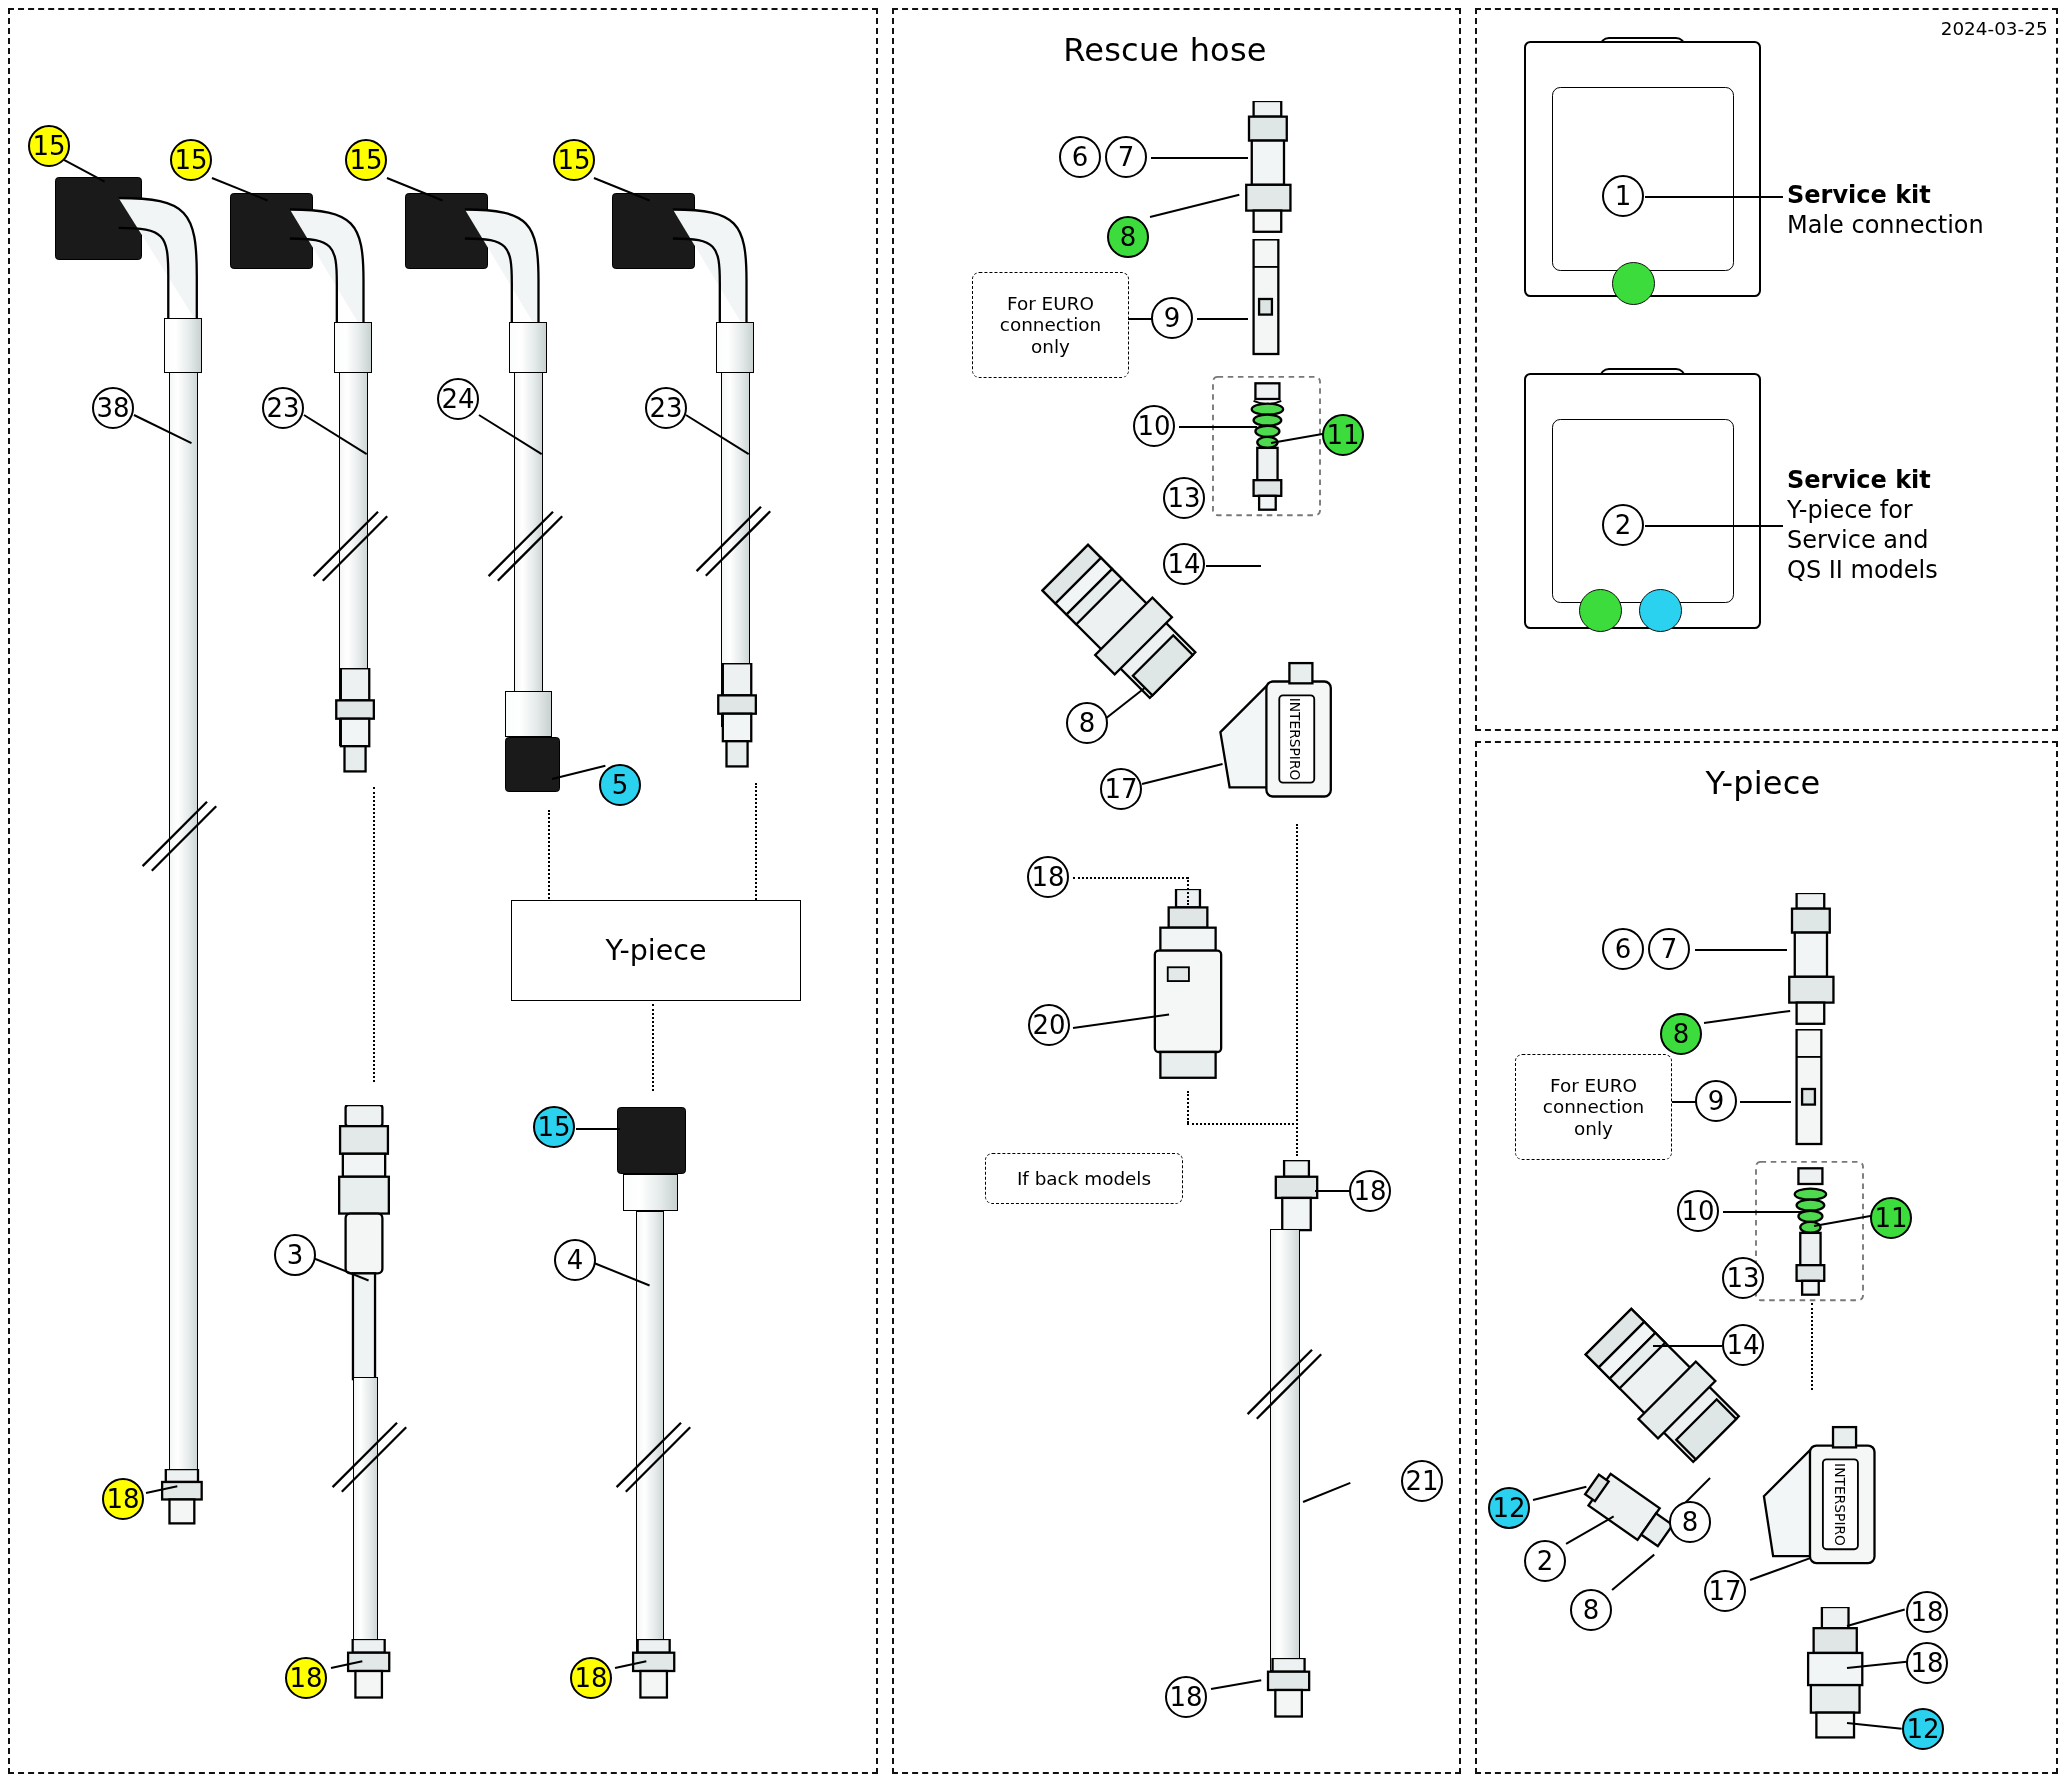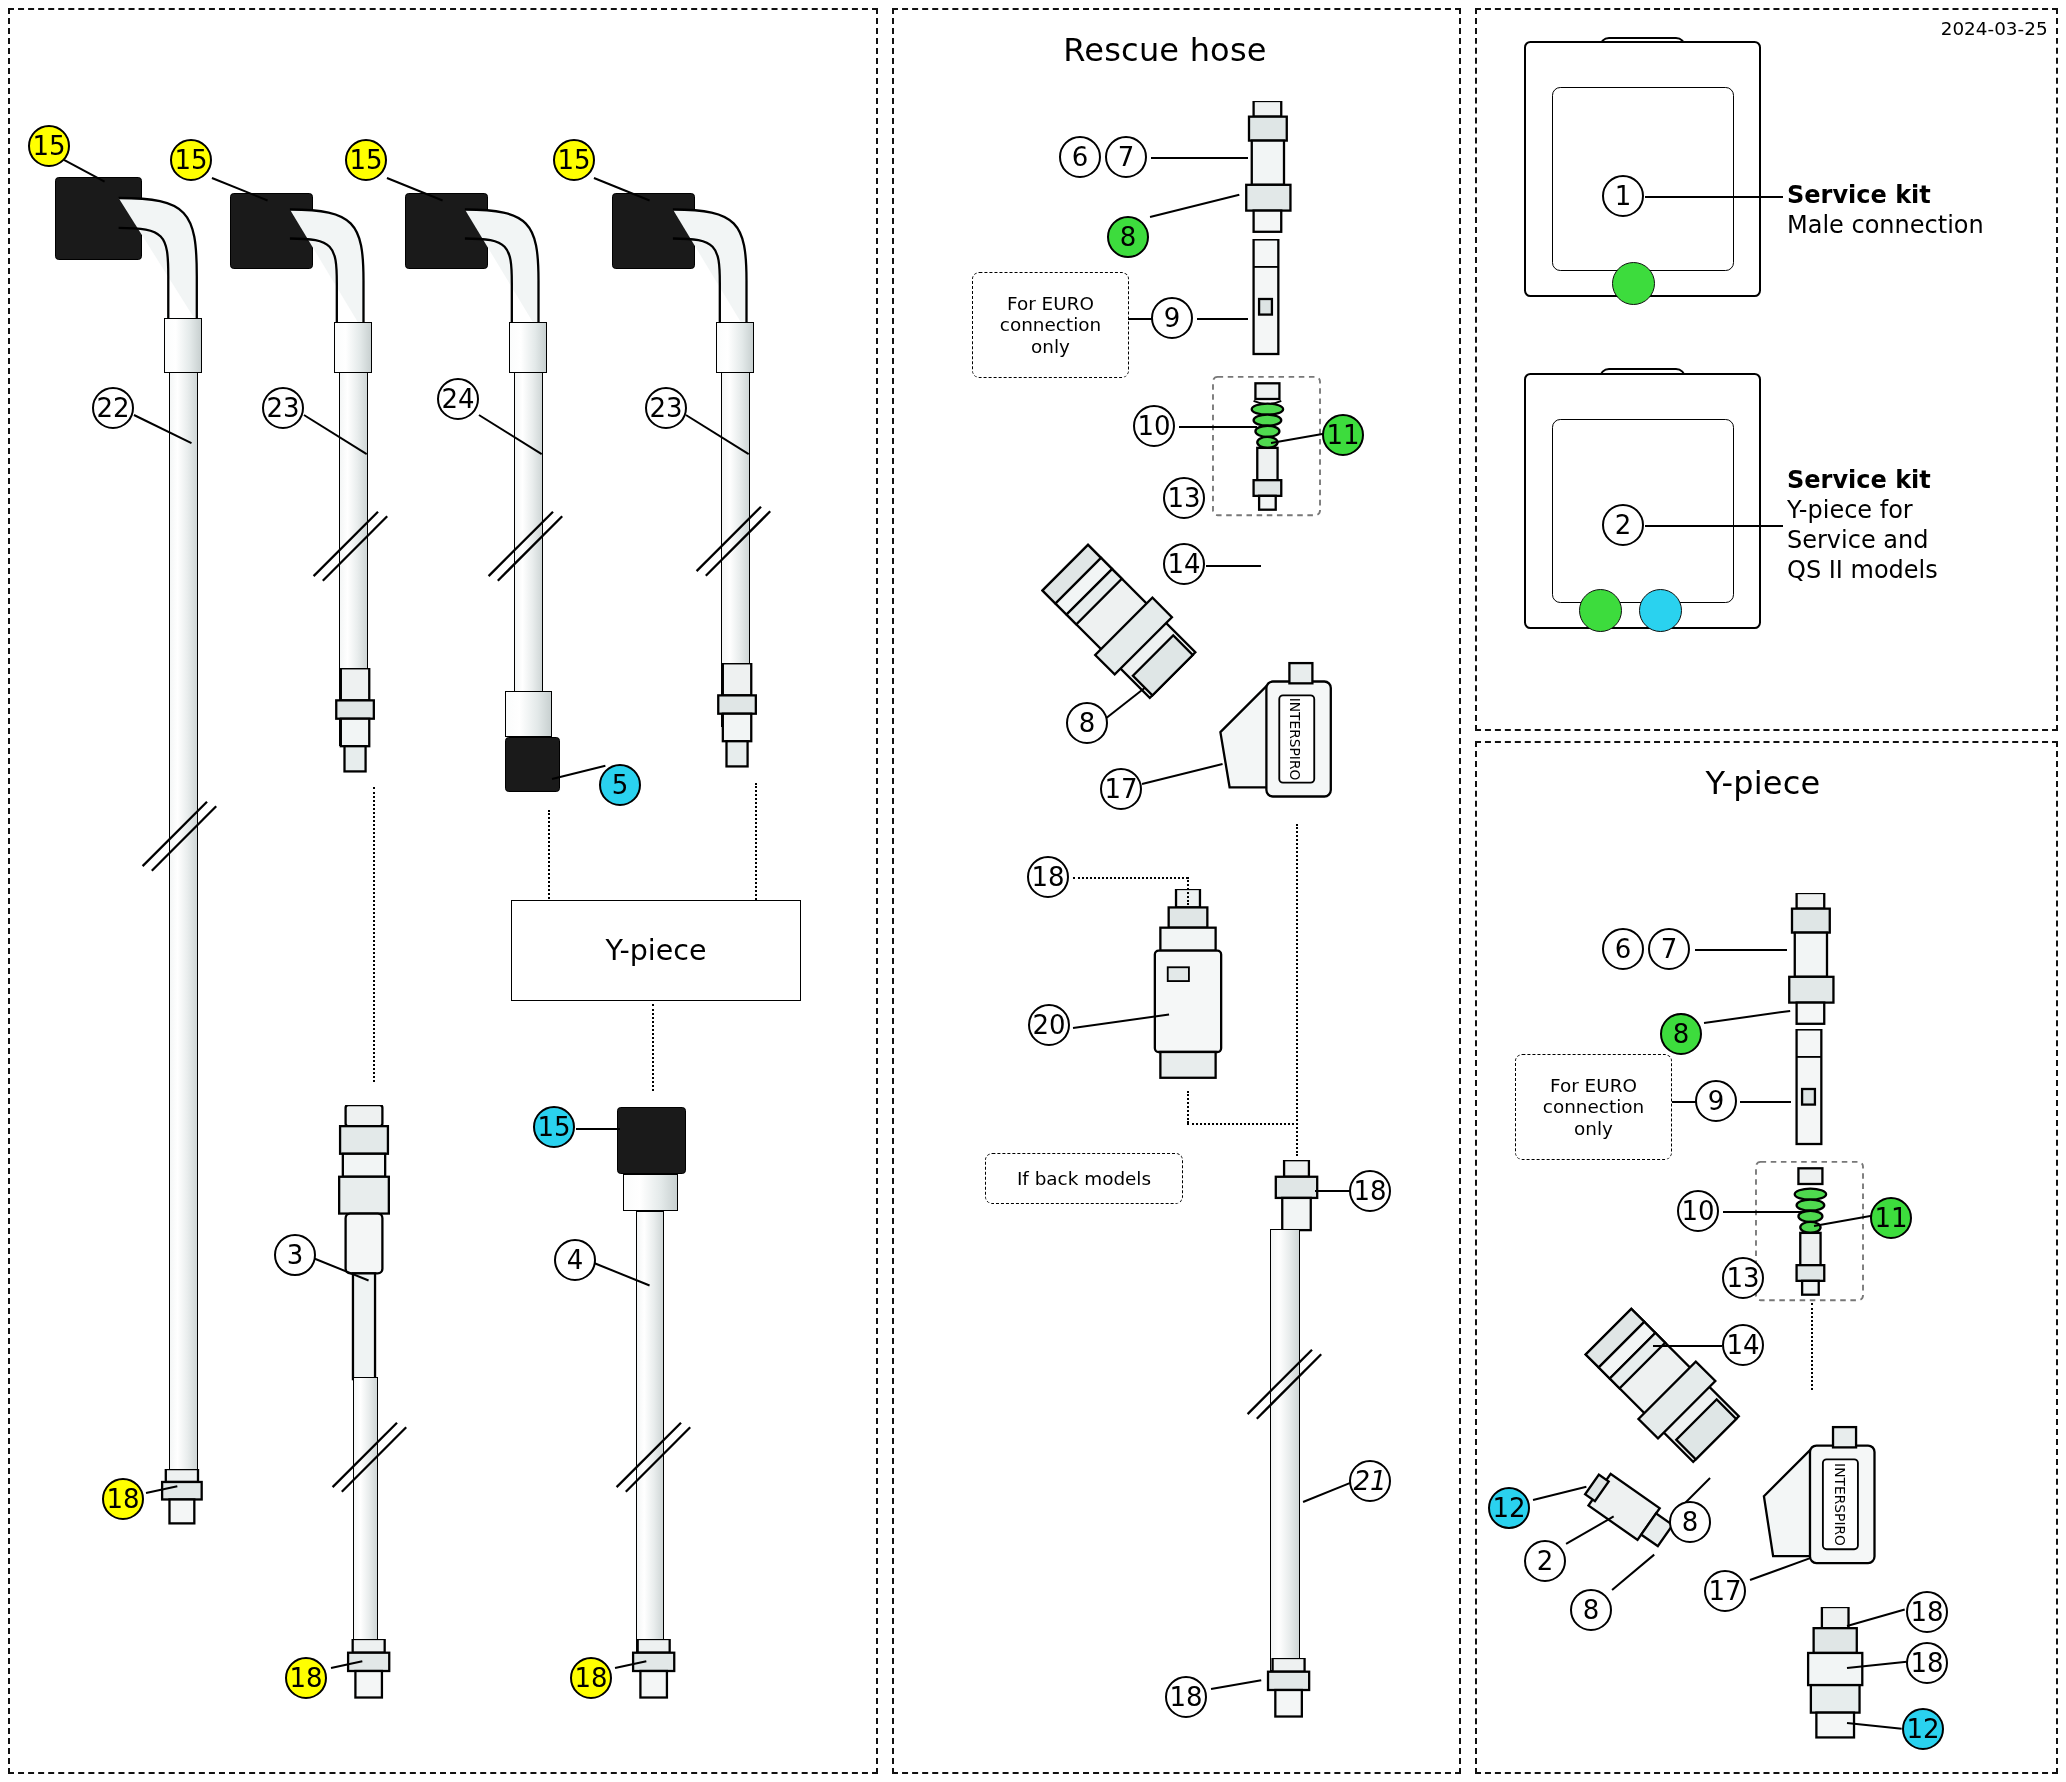--- a/index.html
+++ b/index.html
@@ -205,21 +205,21 @@
   <div class="line" style="left:212px;top:177px;width:60px;transform:rotate(22deg);"></div>
   <div class="bal yellow b80" style="left:170px;top:139px;">15</div>
 
   <div class="line" style="left:387px;top:177px;width:60px;transform:rotate(22deg);"></div>
   <div class="bal yellow b80" style="left:345px;top:139px;">15</div>
 
   <div class="line" style="left:594px;top:177px;width:60px;transform:rotate(22deg);"></div>
   <div class="bal yellow b80" style="left:553px;top:139px;">15</div>
 
   <div class="line" style="left:134px;top:414px;width:64px;transform:rotate(26deg);"></div>
-  <div class="bal b80" style="left:92px;top:387px;">22</div>
+  <div class="bal b80" style="left:92px;top:387px;">38</div>
 
   <div class="line" style="left:304px;top:414px;width:74px;transform:rotate(32deg);"></div>
   <div class="bal b80" style="left:262px;top:387px;">23</div>
 
   <div class="line" style="left:479px;top:414px;width:74px;transform:rotate(32deg);"></div>
   <div class="bal b80" style="left:437px;top:378px;">24</div>
 
   <div class="line" style="left:686px;top:414px;width:74px;transform:rotate(32deg);"></div>
   <div class="bal b80" style="left:645px;top:387px;">23</div>
 
@@ -372,21 +372,21 @@
 
   <div class="bal b80" style="left:1027px;top:856px;">18</div>
 
   <div class="line" style="left:1073px;top:1027px;width:97px;transform:rotate(-8deg);"></div>
   <div class="bal b80" style="left:1028px;top:1004px;">20</div>
 
   <div class="line" style="left:1315px;top:1190px;width:37px;"></div>
   <div class="bal b80" style="left:1349px;top:1170px;">18</div>
 
   <div class="line" style="left:1303px;top:1501px;width:51px;transform:rotate(-22deg);"></div>
-  <div class="bal b80" style="left:1349px;top:1460px;font-style:italic;">21</div>
+  <div class="bal b80" style="left:1401px;top:1460px;">21</div>
 
   <div class="line" style="left:1211px;top:1688px;width:51px;transform:rotate(-10deg);"></div>
   <div class="bal b80" style="left:1165px;top:1676px;">18</div>
 
   <div class="kittab" style="left:1599px;top:37px;width:87px;height:25px;"></div>
   <div class="kitbag" style="left:1524px;top:41px;width:237px;height:256px;"></div>
   <div class="kitinner" style="left:1552px;top:87px;width:182px;height:184px;"></div>
   <div class="bal b80" style="left:1602px;top:175px;">1</div>
   <div class="line" style="left:1645px;top:196px;width:138px;"></div>
   <div class="dotmark" style="left:1612px;top:262px;width:41px;height:41px;background:#3ddc3d;"></div>

